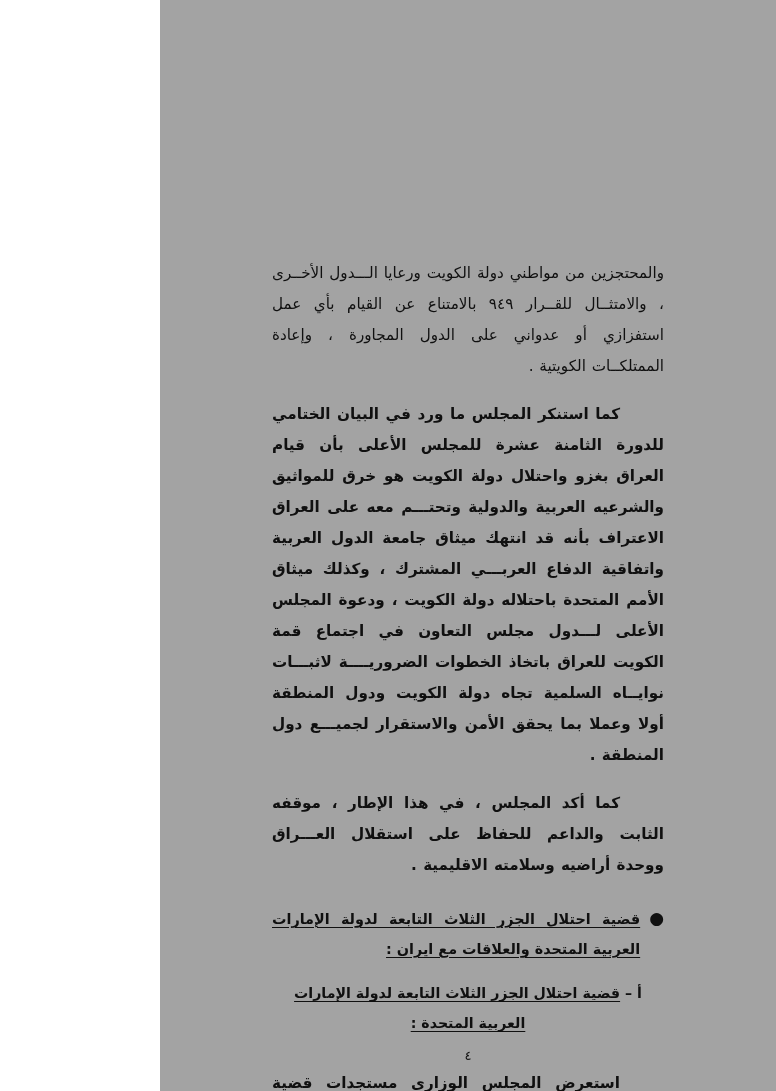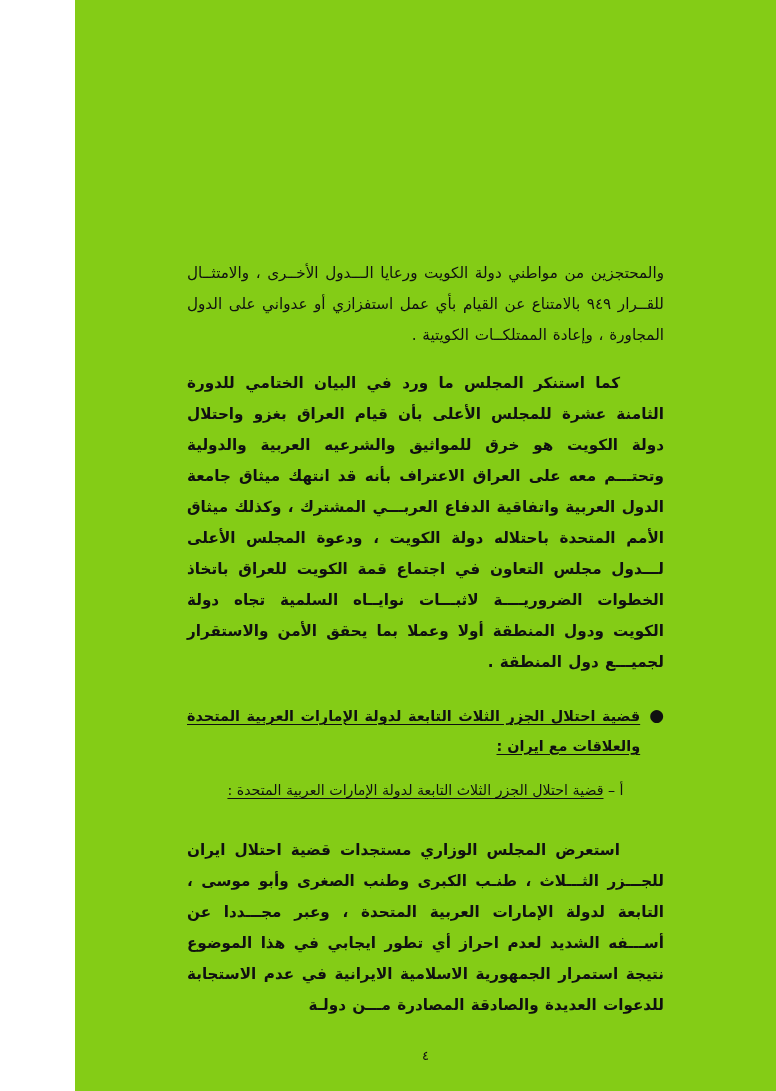--- a/index.html
+++ b/index.html
@@ -2,23 +2,23 @@
 <html lang="ar" dir="rtl"><head>
 <meta charset="utf-8">
 <style>
   html, body {
     margin: 0;
     padding: 0;
     background: #ffffff;
   }
   .page {
     position: relative;
-    width: 701px;
+    width: 616px;
     height: 1091px;
-    background: #84cc16;
+    background: #a3a3a3;
     overflow: hidden;
     font-family: "DejaVu Sans", "Liberation Sans", sans-serif;
     color: #101010;
     margin-left: 48px;
   }
   .content {
     position: absolute;
     top: 258px;
     right: 112px;
     left: 112px;
@@ -57,21 +57,21 @@
     flex: 1 1 auto;
     text-decoration: underline;
     text-underline-offset: 3px;
     font-weight: 700;
   }
   .subheading {
     margin: 0 0 16px 0;
     font-size: 14.2px;
     line-height: 30px;
     text-align: center;
-    font-weight: 400;
+    font-weight: 700;
   }
   .subheading .u {
     text-decoration: underline;
     text-underline-offset: 3px;
   }
   .spacer-sm { height: 6px; }
   .spacer-md { height: 14px; }
   .page-number {
     position: absolute;
     bottom: 28px;
@@ -86,20 +86,21 @@
 <body>
 
 <div class="page">
 
   <div class="content">
 
     <p class="para">والمحتجزين من مواطني دولة الكويت ورعايا الـــدول الأخــرى ، والامتثــال للقــرار ٩٤٩ بالامتناع عن القيام بأي عمل استفزازي أو عدواني على الدول المجاورة ، وإعادة الممتلكــات الكويتية .</p>
 
     <p class="para indent">كما استنكر المجلس ما ورد في البيان الختامي للدورة الثامنة عشرة للمجلس الأعلى بأن قيام العراق بغزو واحتلال دولة الكويت هو خرق للمواثيق والشرعيه العربية والدولية وتحتـــم معه على العراق الاعتراف بأنه قد انتهك ميثاق جامعة الدول العربية واتفاقية الدفاع العربـــي المشترك ، وكذلك ميثاق الأمم المتحدة باحتلاله دولة الكويت ، ودعوة المجلس الأعلى لـــدول مجلس التعاون في اجتماع قمة الكويت للعراق باتخاذ الخطوات الضروريــــة لاثبـــات نوايــاه السلمية تجاه دولة الكويت ودول المنطقة أولا وعملا بما يحقق الأمن والاستقرار لجميـــع دول المنطقة .</p>
 
+    <p class="para indent">كما أكد المجلس ، في هذا الإطار ، موقفه الثابت والداعم للحفاظ على استقلال العـــراق ووحدة أراضيه وسلامته الاقليمية .</p>
 
     <div class="spacer-sm"></div>
 
     <div class="bullet-line">
       <span class="bullet-dot">●</span>
       <span class="bullet-text">قضية احتلال الجزر الثلاث التابعة لدولة الإمارات العربية المتحدة والعلاقات مع ايران :</span>
     </div>
 
     <div class="subheading">
       <span>أ – </span><span class="u">قضية احتلال الجزر الثلاث التابعة لدولة الإمارات العربية المتحدة :</span>

